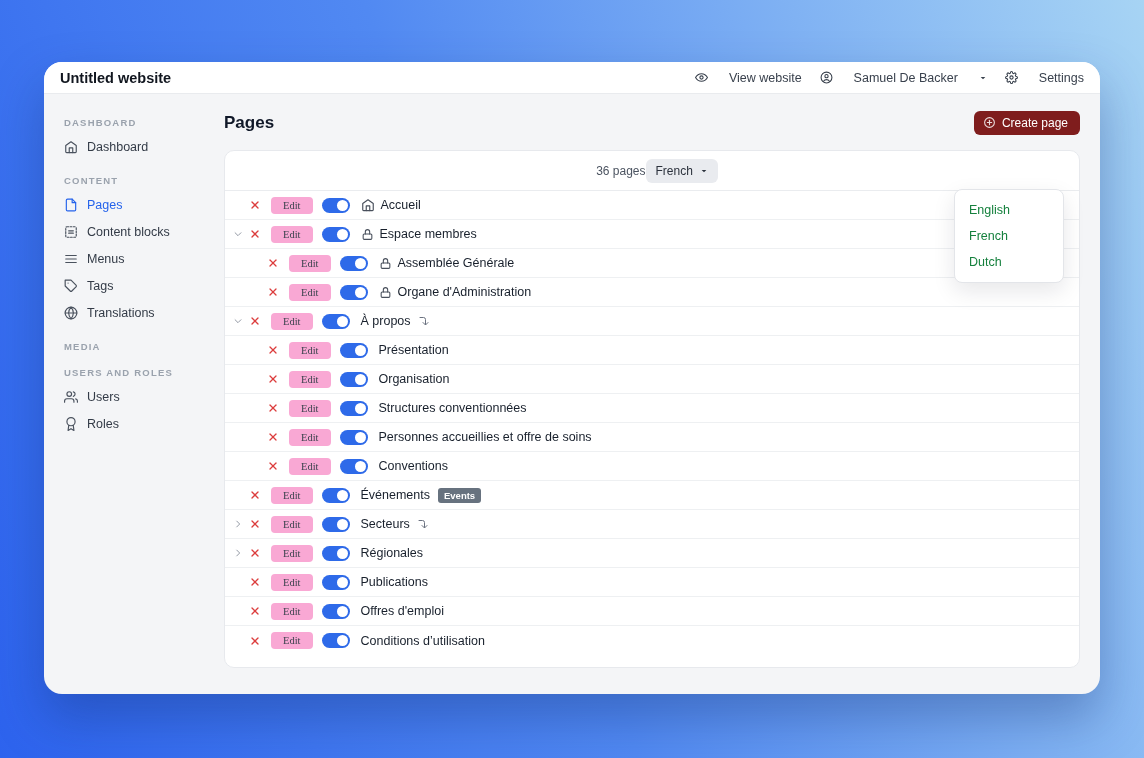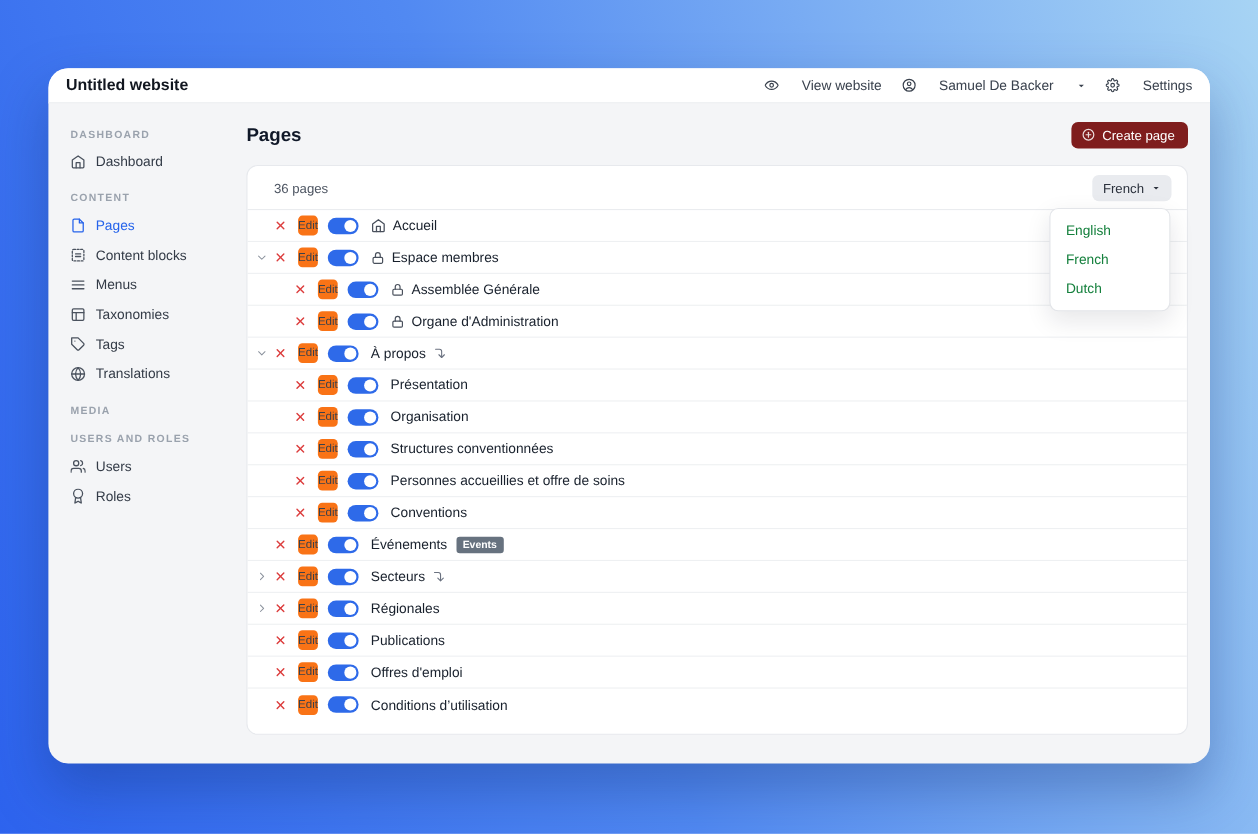--- a/index.html
+++ b/index.html
@@ -36,35 +36,35 @@
   .content-header { display:flex; align-items:center; justify-content:space-between; margin-bottom:15px; height:25px; }
   .page-title { font-size:17px; font-weight:700; color:#101828; }
   .create-btn {
     background:#7f1d1d; color:#fff; font-size:12px; border:none; border-radius:6px;
     padding:5px 12px 5px 9px; display:flex; gap:6px; align-items:center; cursor:pointer;
     font-family:"Liberation Sans",sans-serif;
   }
   .create-btn .btn-icon { display:flex; opacity:.85; }
 
   .card { background:#fff; border:1px solid #e7e9ed; border-radius:10px; padding-bottom:12px; position:relative; }
-  .card-header { height:40px; display:flex; align-items:center; justify-content:space-between;
+  .card-header { height:40px; display:flex; align-items:center; justify-content:center;
     padding:0 14px 0 24px; border-bottom:1px solid #eaecef; }
   .count { font-size:12px; color:#4c5461; }
   .lang-btn { background:#e9ebef; border:none; border-radius:6px; font-size:12px; color:#2b313c;
     padding:5px 10px; display:flex; align-items:center; gap:7px; cursor:pointer;
     font-family:"Liberation Sans",sans-serif; }
 
   .row { height:29px; display:flex; align-items:center; position:relative;
     border-bottom:1px solid #eef0f2; padding-left:24px; }
   .row:last-child { border-bottom:none; }
   .row.child { padding-left:42px; }
   .chevron { position:absolute; left:6px; width:14px; display:flex; justify-content:center; color:#8a919c; cursor:pointer; }
   .x-btn { color:#dc3d3d; display:flex; margin-right:10px; cursor:pointer; }
-  .edit-btn { background:#f97316; border:none; color:#3a414c; font-size:10.5px; padding:3px 0;
-    border-radius:4px; margin-right:9px; cursor:pointer; font-family:Liberation Sans, sans-serif; }
+  .edit-btn { background:#f9a8d4; border:none; color:#3a414c; font-size:10.5px; padding:3px 12px;
+    border-radius:4px; margin-right:9px; cursor:pointer; font-family:Liberation Serif, serif; }
   .toggle { width:28px; height:15px; background:#2e6ae9; border-radius:8px; position:relative;
     margin-right:11px; cursor:pointer; flex-shrink:0; }
   .toggle::after { content:""; position:absolute; right:2px; top:2px; width:11px; height:11px;
     background:#fff; border-radius:50%; }
   .page-icon { margin-right:6px; color:#49505c; display:flex; }
   .page-name { font-size:12.5px; color:#18202c; }
   .arrow-icon { margin-left:7px; color:#6b7280; display:flex; }
   .badge { background:#67727f; color:#fff; font-size:9.5px; font-weight:700; border-radius:3px;
     padding:2px 6px; margin-left:8px; }
 
@@ -150,30 +150,20 @@
         </div>
         <div class="side-item">
           <span class="sicon">
             <svg width="14" height="14" viewBox="0 0 24 24" fill="none" stroke="currentColor" stroke-width="2" stroke-linecap="round" stroke-linejoin="round">
               <line x1="3" y1="6" x2="21" y2="6"></line>
               <line x1="3" y1="12" x2="21" y2="12"></line>
               <line x1="3" y1="18" x2="21" y2="18"></line>
             </svg>
           </span>
           <span>Menus</span>
-        </div>
-        <div class="side-item">
-          <span class="sicon">
-            <svg width="14" height="14" viewBox="0 0 24 24" fill="none" stroke="currentColor" stroke-width="2" stroke-linecap="round" stroke-linejoin="round">
-              <rect x="3" y="3" width="18" height="18" rx="2"></rect>
-              <line x1="3" y1="9" x2="21" y2="9"></line>
-              <line x1="9" y1="9" x2="9" y2="21"></line>
-            </svg>
-          </span>
-          <span>Taxonomies</span>
         </div>
         <div class="side-item">
           <span class="sicon">
             <svg width="14" height="14" viewBox="0 0 24 24" fill="none" stroke="currentColor" stroke-width="2" stroke-linecap="round" stroke-linejoin="round">
               <path d="M20.59 13.41l-7.17 7.17a2 2 0 0 1-2.83 0L2 12V2h10l8.59 8.59a2 2 0 0 1 0 2.83z"></path>
               <line x1="7" y1="7" x2="7.01" y2="7"></line>
             </svg>
           </span>
           <span>Tags</span>
         </div>

